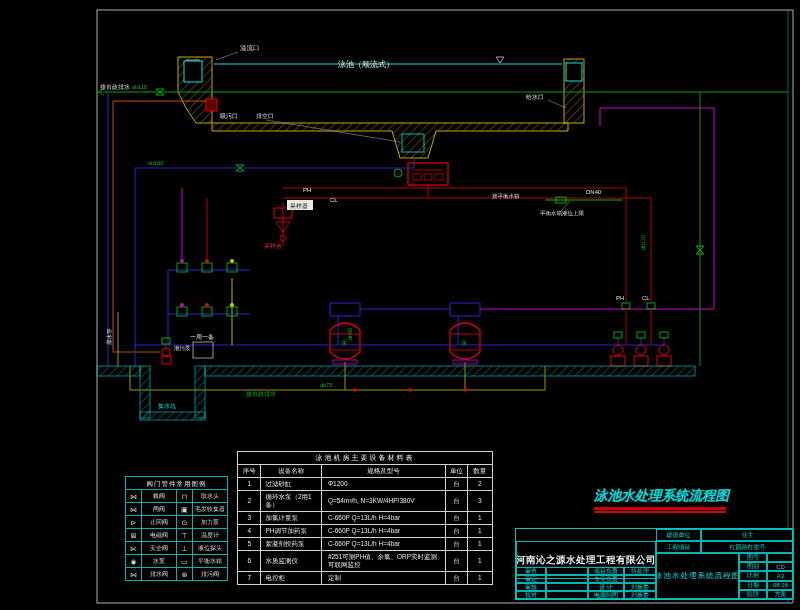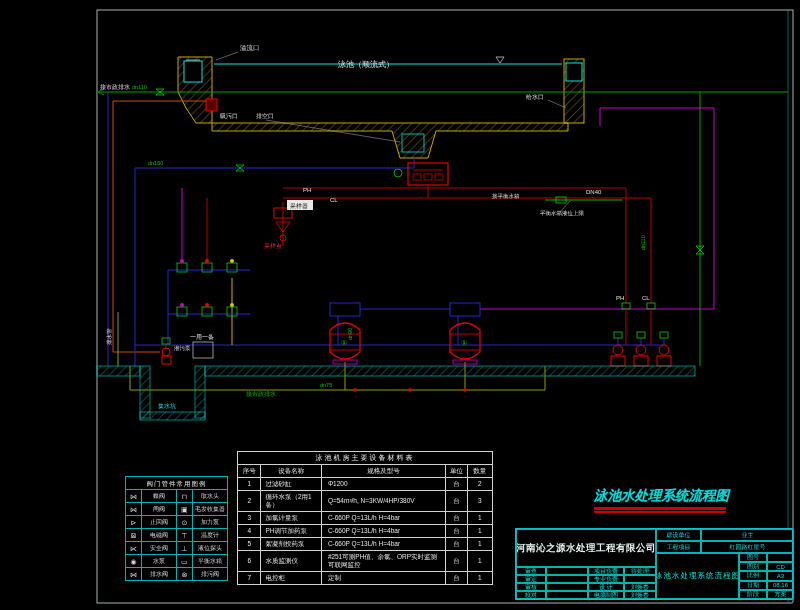--- a/index.html
+++ b/index.html
@@ -325,21 +325,21 @@
 </tbody>
     </table>
 
 <div class="ornate">
   <div class="txt">泳池水处理系统流程图</div>
   <div class="bar1"></div>
   <div class="bar2"></div>
 </div>
 
 <div class="tblock">
-  <div class="cell company" style="left:0;top:0;width:140px;height:38px;">河南沁之源水处理工程有限公司</div>
+  <div class="cell company" style="left:0;top:12px;width:140px;height:38px;">河南沁之源水处理工程有限公司</div>
 
   <div class="cell" style="left:140px;top:0;width:45px;height:12px;">建设单位</div>
   <div class="cell val" style="left:185px;top:0;width:93px;height:12px;">业主</div>
   <div class="cell" style="left:140px;top:12px;width:45px;height:12px;">工程项目</div>
   <div class="cell val" style="left:185px;top:12px;width:93px;height:12px;">红园路红星号</div>
 
   <div class="cell dtitle" style="left:140px;top:24px;width:83px;height:46px;">泳池水处理系统流程图</div>
 
   <div class="cell" style="left:223px;top:24px;width:28px;height:9.2px;">图号</div>
   <div class="cell val" style="left:251px;top:24px;width:27px;height:9.2px;"></div>

